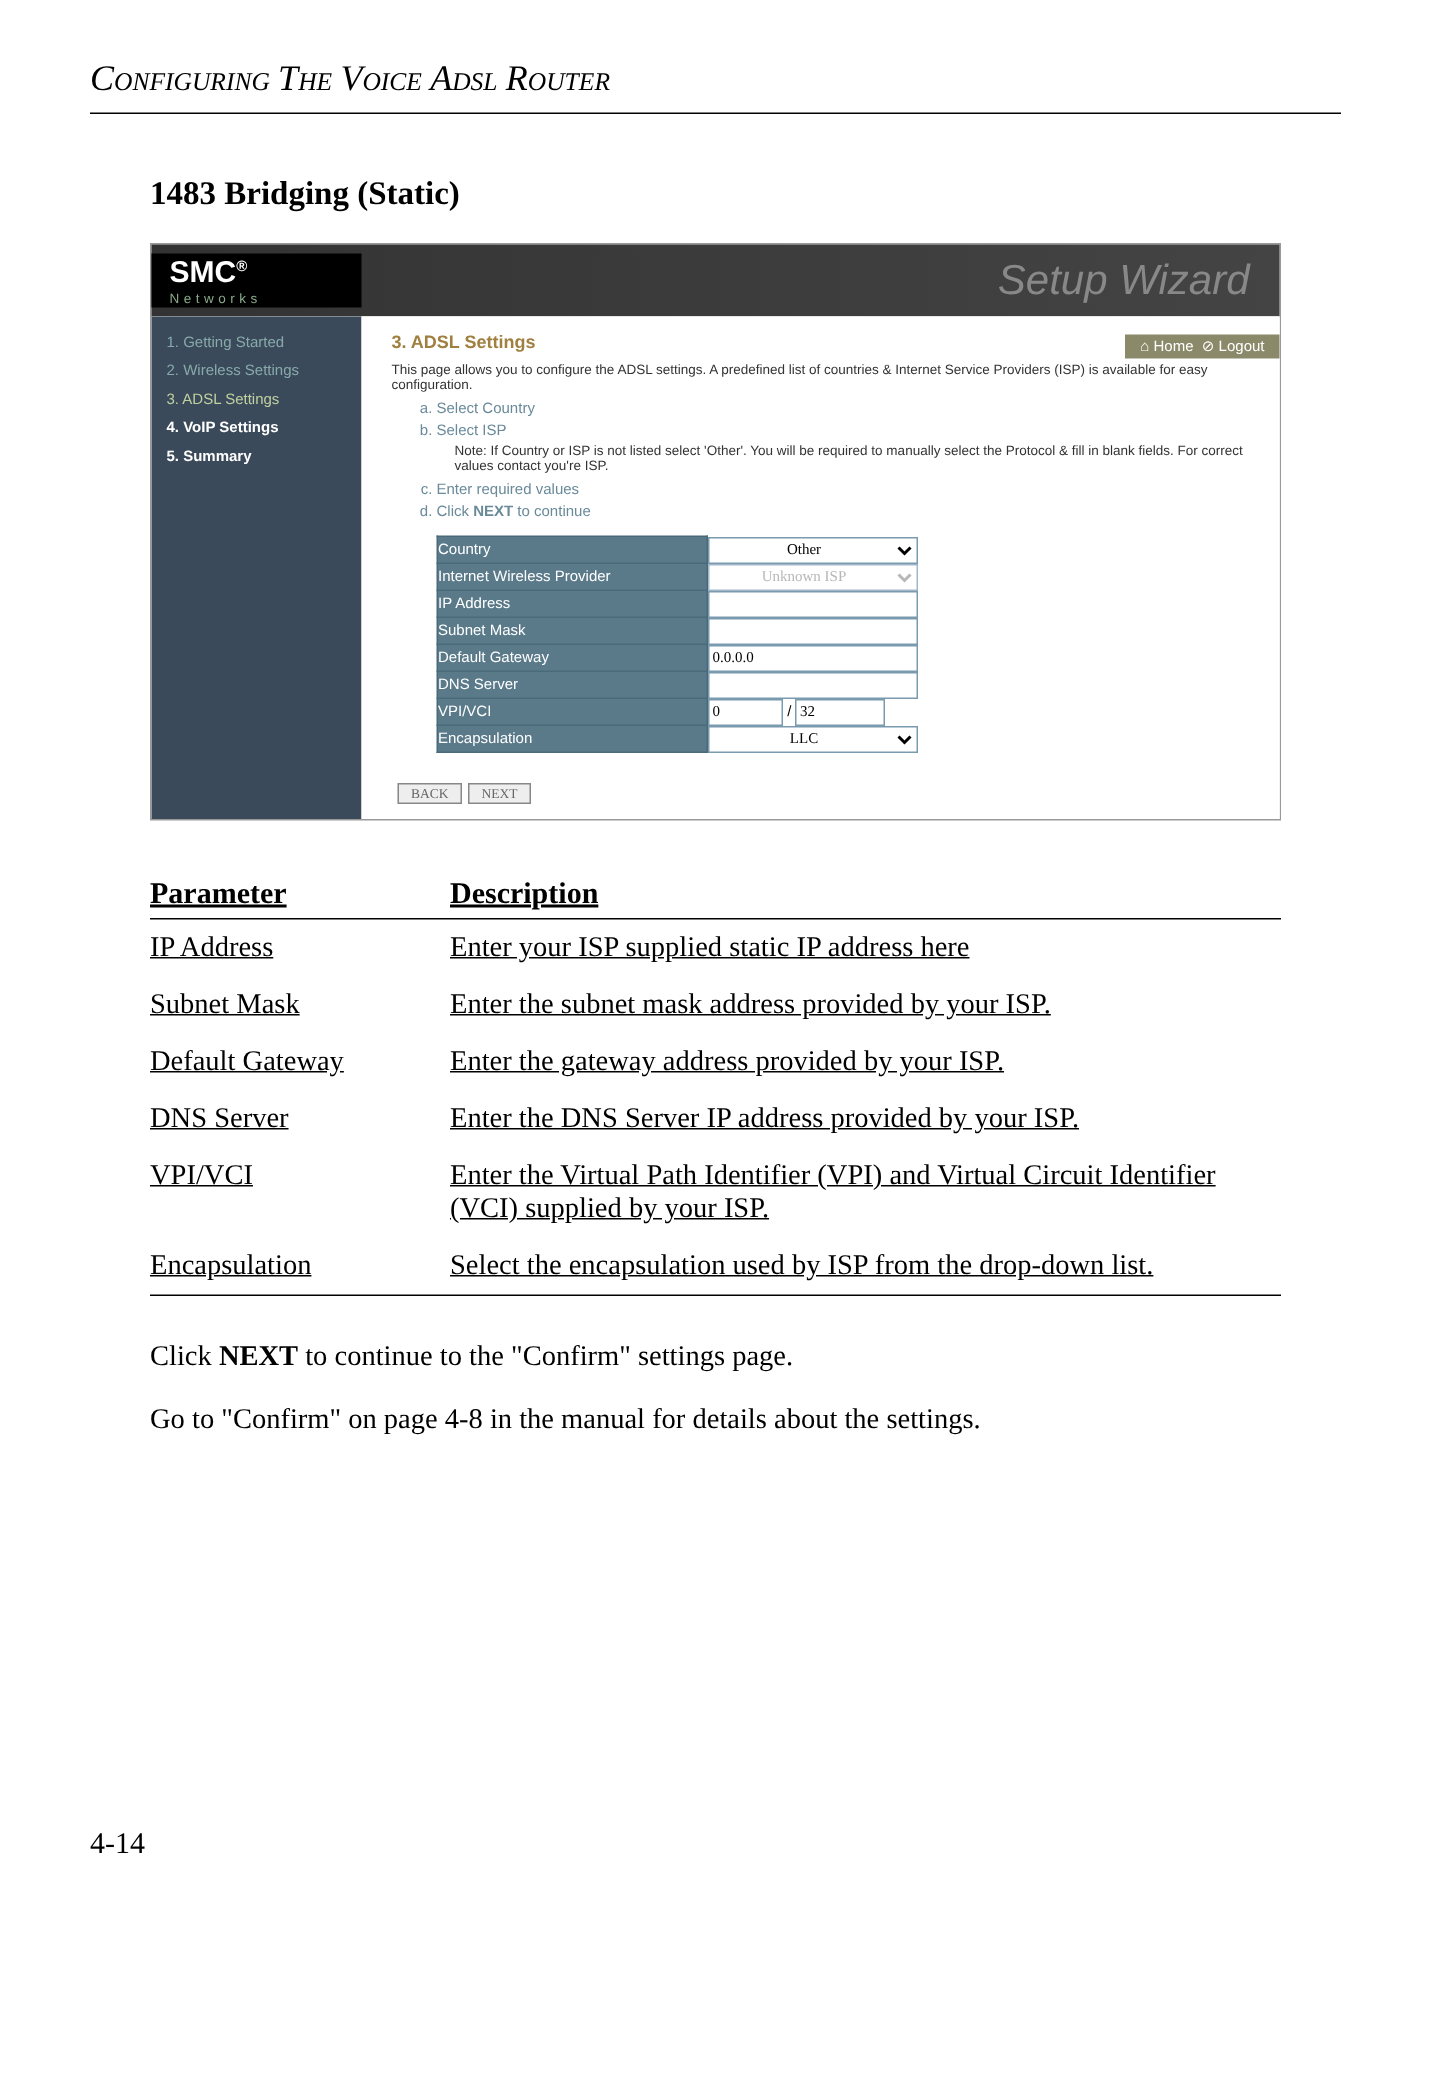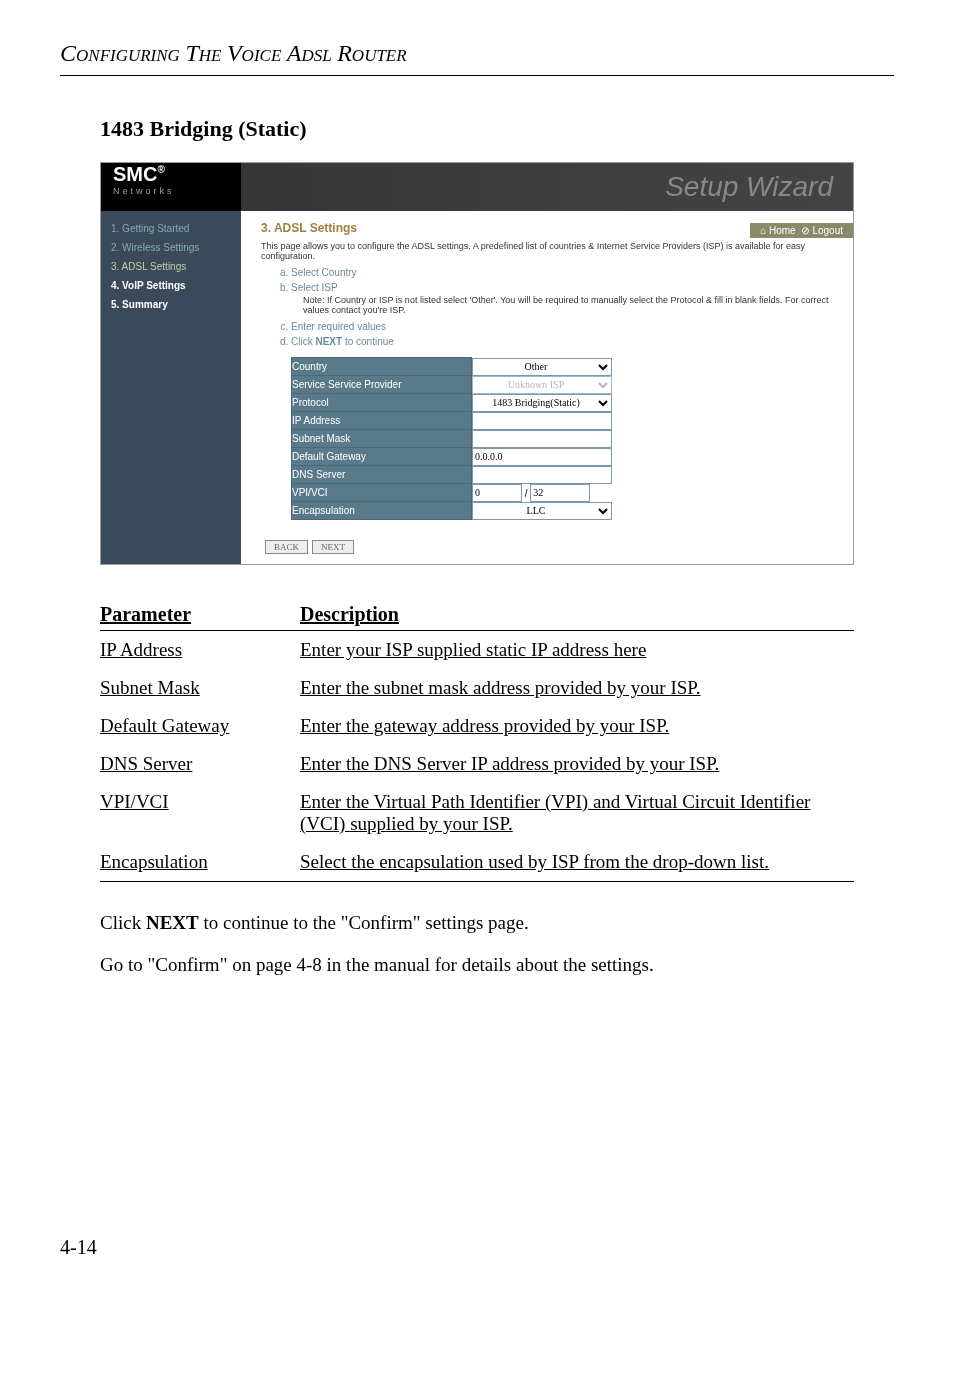--- a/index.html
+++ b/index.html
@@ -2,21 +2,21 @@
 <html><head>
   <meta charset="utf-8">
   <style>
     * { margin: 0; padding: 0; box-sizing: border-box; }
     body { font-family: Garamond, Georgia, serif; background: #fff; width: 954px; margin: 0 auto; padding: 40px 60px; font-size: 18px; }
     .header { font-style: italic; font-size: 22px; margin-bottom: 8px; font-family: Garamond, serif; }
     hr { border: none; border-top: 1px solid #000; margin-bottom: 40px; }
     .section-title { font-size: 22px; font-weight: bold; margin-bottom: 20px; margin-left: 40px; }
     .screenshot { margin: 0 40px 30px 40px; border: 1px solid #999; position: relative; }
     .sc-header { display: flex; align-items: center; background: linear-gradient(to right, #333, #444); height: 48px; }
-    .sc-logo-area { width: 140px; height: 48px; background: #000; display: flex; padding-left: 12px; }
+    .sc-logo-area { width: 140px; height: 36px; background: #000; display: flex; align-items: center; padding-left: 12px; }
     .sc-logo { color: #fff; font-family: Arial, sans-serif; font-weight: bold; font-size: 20px; }
     .sc-logo-net { color: #8a8; font-size: 9px; letter-spacing: 3px; font-family: Arial; }
     .sc-wizard { flex: 1; display: flex; align-items: center; justify-content: flex-end; padding-right: 20px; color: #888; font-size: 28px; font-family: Arial; font-style: italic; }
     .sc-homebar { position: absolute; top: 60px; right: 0; background: #8a8a6a; color: #fff; font-size: 10px; padding: 2px 10px; font-family: Verdana, sans-serif; }
     .sc-body { display: flex; background: #fff; }
     .sc-sidebar { width: 140px; background: #3a4a5a; padding-top: 8px; }
     .sc-sidebar-item { color: #8aa; font-size: 10px; padding: 4px 10px; font-family: Verdana, sans-serif; }
     .sc-sidebar-item.active { color: #fff; font-weight: bold; }
     .sc-main { flex: 1; background: #fff; padding: 10px 20px; font-family: Verdana, sans-serif; font-size: 10px; }
     .sc-main-title { color: #a08040; font-weight: bold; font-size: 12px; margin-bottom: 6px; }
@@ -85,26 +85,22 @@
         <li>Enter required values</li>
         <li>Click <b>NEXT</b> to continue</li>
       </ol>
       <table class="sc-table">
         <tbody id="form-rows">
             <tr>
               <td class="sc-label-cell">Country</td>
               <td class="sc-input-cell"><select class="sc-select"><option>Other</option></select></td>
             </tr>
             <tr>
-              <td class="sc-label-cell">Service Service Provider</td>
+              <td class="sc-label-cell">Internet Wireless Provider</td>
               <td class="sc-input-cell"><select class="sc-select" disabled="" style="color: rgb(153, 153, 153);"><option>Unknown ISP</option></select></td>
-            </tr>
-            <tr>
-              <td class="sc-label-cell">Protocol</td>
-              <td class="sc-input-cell"><select class="sc-select"><option>1483 Bridging(Static)</option></select></td>
             </tr>
             <tr>
               <td class="sc-label-cell">IP Address</td>
               <td class="sc-input-cell"><input class="sc-input" style=""></td>
             </tr>
             <tr>
               <td class="sc-label-cell">Subnet Mask</td>
               <td class="sc-input-cell"><input class="sc-input" style=""></td>
             </tr>
             <tr>

